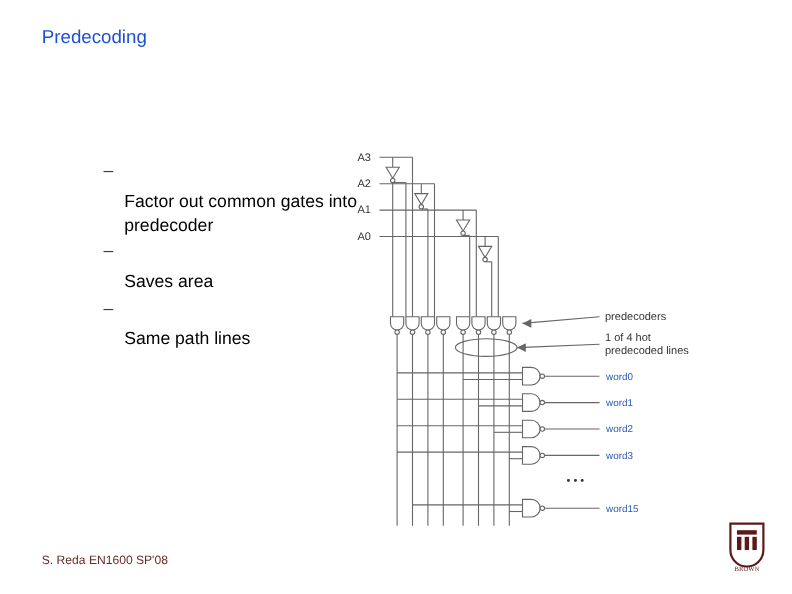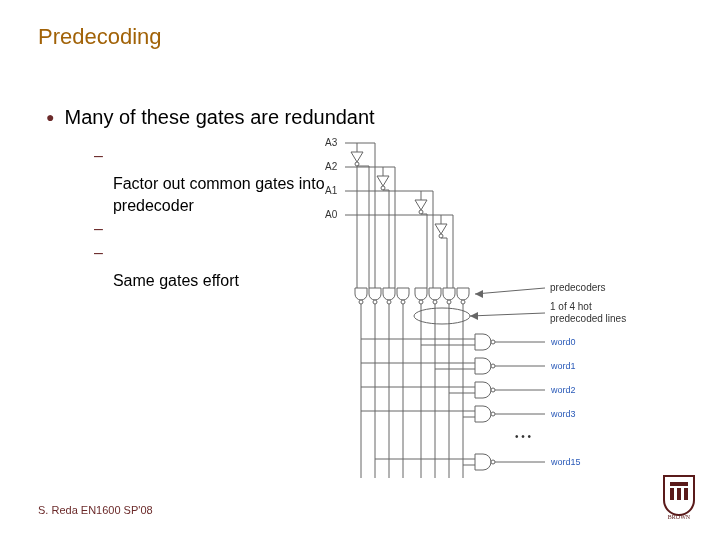--- a/index.html
+++ b/index.html
@@ -16,22 +16,22 @@
   .slide {
     position: relative;
     width: 720px;
     height: 540px;
     box-sizing: border-box;
   }
   .title {
     position: absolute;
     left: 38px;
     top: 24px;
-    font-size: 22px;
-    color: #a16207;
+    font-size: 17px;
+    color: #1d4ed8;
     font-weight: 400;
   }
   .bullet1 {
     position: absolute;
     left: 46px;
     top: 106px;
     font-size: 20px;
   }
   .bullet1 .dot {
     color: #6b2a2a;
@@ -92,35 +92,33 @@
   }
   .wire { stroke:#666; stroke-width:1; fill:none; }
   .gate { fill:#fff; stroke:#666; stroke-width:1; }
 </style>
 </head>
 <body>
 
 <div class="slide">
   <div class="title">Predecoding</div>
 
-  <div class="bullet1">
-    <span class="dot">●</span><span>Many of these gates are redundant</span>
-  </div>
 
   <div class="sub-list">
     <div class="item">
       <span class="dash">–</span>
       <span class="txt">Factor out common gates into predecoder</span>
     </div>
     <div class="item">
       <span class="dash">–</span>
+      <span class="txt">Saves area</span>
     </div>
     <div class="item">
       <span class="dash">–</span>
-      <span class="txt">Same gates effort</span>
+      <span class="txt">Same path lines</span>
     </div>
   </div>
 
   <div class="diagram">
     <svg width="360" height="360">
 
       <g>
         <text class="d-label" x="0" y="8">A3</text>
         <line class="wire" x1="20" y1="5" x2="50" y2="5"></line>
         <line class="wire" x1="32" y1="5" x2="32" y2="14"></line>

